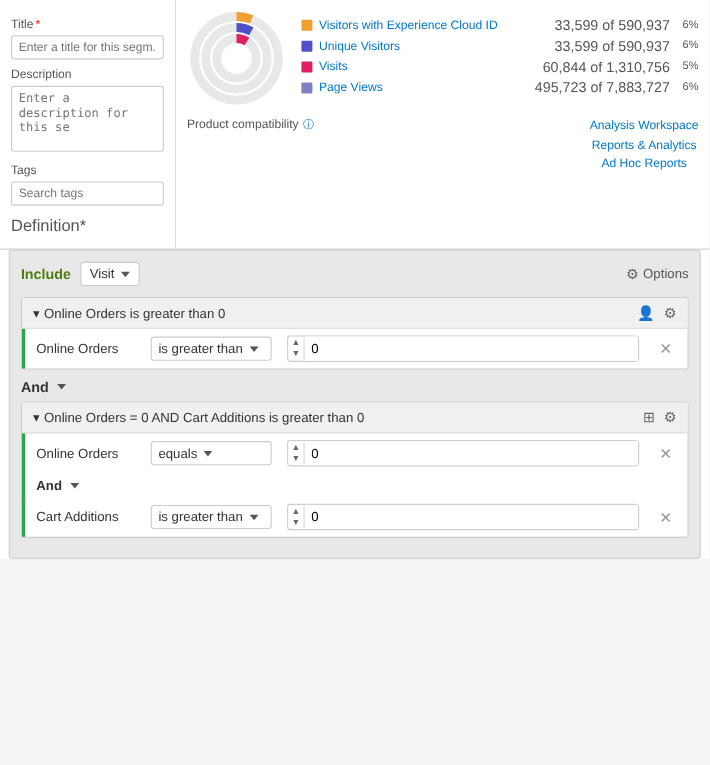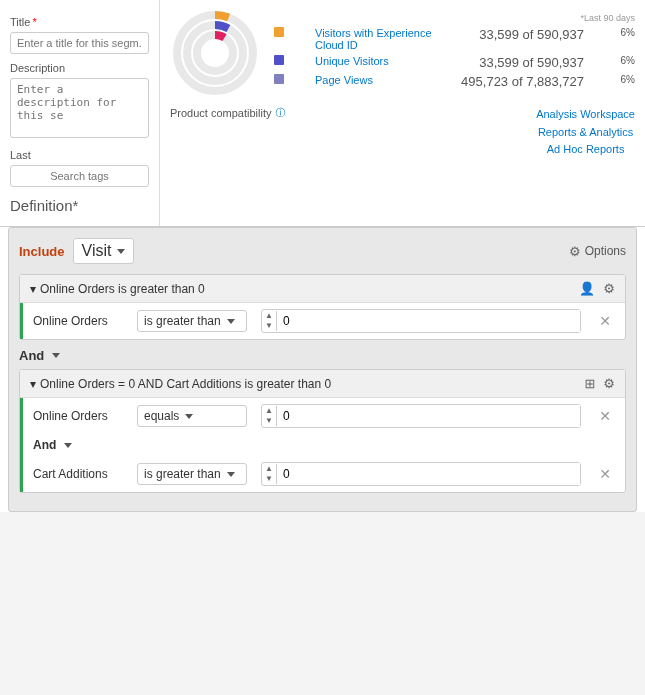--- a/index.html
+++ b/index.html
@@ -50,37 +50,36 @@
       height: 60px;
       resize: none;
     }
     .tags-input {
       width: 100%;
       border: 1px solid #ccc;
       border-radius: 3px;
       padding: 4px 6px;
       font-size: 11px;
       color: #aaa;
-      text-align: center;
     }
     .definition-label {
       font-size: 15px;
       color: #555;
       margin-top: 10px;
       padding-bottom: 4px;
     }
     .right-panel {
       flex: 1;
       padding: 8px 10px;
     }
     .stats-row {
       display: flex;
+      align-items: center;
       margin-bottom: 4px;
       font-size: 11px;
-      gap: 25px;
     }
     .color-dot {
       width: 10px;
       height: 10px;
       border-radius: 1px;
       display: inline-block;
       margin-right: 6px;
       flex-shrink: 0;
     }
     .stat-name {
@@ -164,28 +163,28 @@
       margin-bottom: 10px;
     }
     .include-left {
       display: flex;
       align-items: center;
       gap: 8px;
     }
     .include-label {
       font-size: 13px;
       font-weight: bold;
-      color: #c2410c;
+      color: #4d7c0f;
     }
     .visit-dropdown {
       border: 1px solid #ccc;
       background: #fff;
       border-radius: 3px;
       padding: 3px 8px;
-      font-size: 16px;
+      font-size: 12px;
       cursor: pointer;
       display: flex;
       align-items: center;
       gap: 4px;
     }
     .options-btn {
       display: flex;
       align-items: center;
       gap: 4px;
       font-size: 12px;
@@ -337,21 +336,21 @@
       <span>Title</span><span class="required">*</span>
     </div>
     <input class="text-input" type="text" placeholder="Enter a title for this segm..." style="">
 
     <div class="field-label">
       <span>Description</span>
     </div>
     <textarea class="textarea-input" placeholder="Enter a description for this se" style=""></textarea>
 
     <div class="field-label">
-      <span>Last</span>
+      <span>Tags</span>
     </div>
     <input class="tags-input" type="text" placeholder="Search tags" style="">
 
     <div class="definition-label">
       <span>Definition</span><span class="required">*</span>
     </div>
   </div>
 
   <div class="right-panel">
     <div class="stats-section">
@@ -363,32 +362,37 @@
           <circle cx="45" cy="45" r="28" fill="none" stroke="#e8e8e8" stroke-width="8"></circle>
           <circle cx="45" cy="45" r="18" fill="none" stroke="#e8e8e8" stroke-width="8"></circle>
 
           <circle cx="45" cy="45" r="38" fill="none" stroke="#f0a030" stroke-width="8" stroke-dasharray="14 225" stroke-dashoffset="0" transform="rotate(-90 45 45)"></circle>
           <circle cx="45" cy="45" r="28" fill="none" stroke="#5050c8" stroke-width="8" stroke-dasharray="14 162" stroke-dashoffset="0" transform="rotate(-90 45 45)"></circle>
           <circle cx="45" cy="45" r="18" fill="none" stroke="#e02060" stroke-width="8" stroke-dasharray="10 103" stroke-dashoffset="0" transform="rotate(-90 45 45)"></circle>
         </svg>
       </div>
 
       <div class="stats-list">
-        <div class="last-90">*Last 90 days</div>
         <div class="stats-row">
           <span class="color-dot" style="background:#f0a030"></span>
           <span class="stat-name">Visitors with Experience Cloud ID</span>
           <span class="stat-value">33,599 of 590,937</span>
           <span class="stat-pct">6%</span>
         </div>
         <div class="stats-row">
           <span class="color-dot" style="background:#5050c8"></span>
           <span class="stat-name">Unique Visitors</span>
           <span class="stat-value">33,599 of 590,937</span>
           <span class="stat-pct">6%</span>
+        </div>
+        <div class="stats-row">
+          <span class="color-dot" style="background:#e02060"></span>
+          <span class="stat-name">Visits</span>
+          <span class="stat-value">60,844 of 1,310,756</span>
+          <span class="stat-pct">5%</span>
         </div>
         <div class="stats-row">
           <span class="color-dot" style="background:#8080c0"></span>
           <span class="stat-name">Page Views</span>
           <span class="stat-value">495,723 of 7,883,727</span>
           <span class="stat-pct">6%</span>
         </div>
       </div>
     </div>
 

